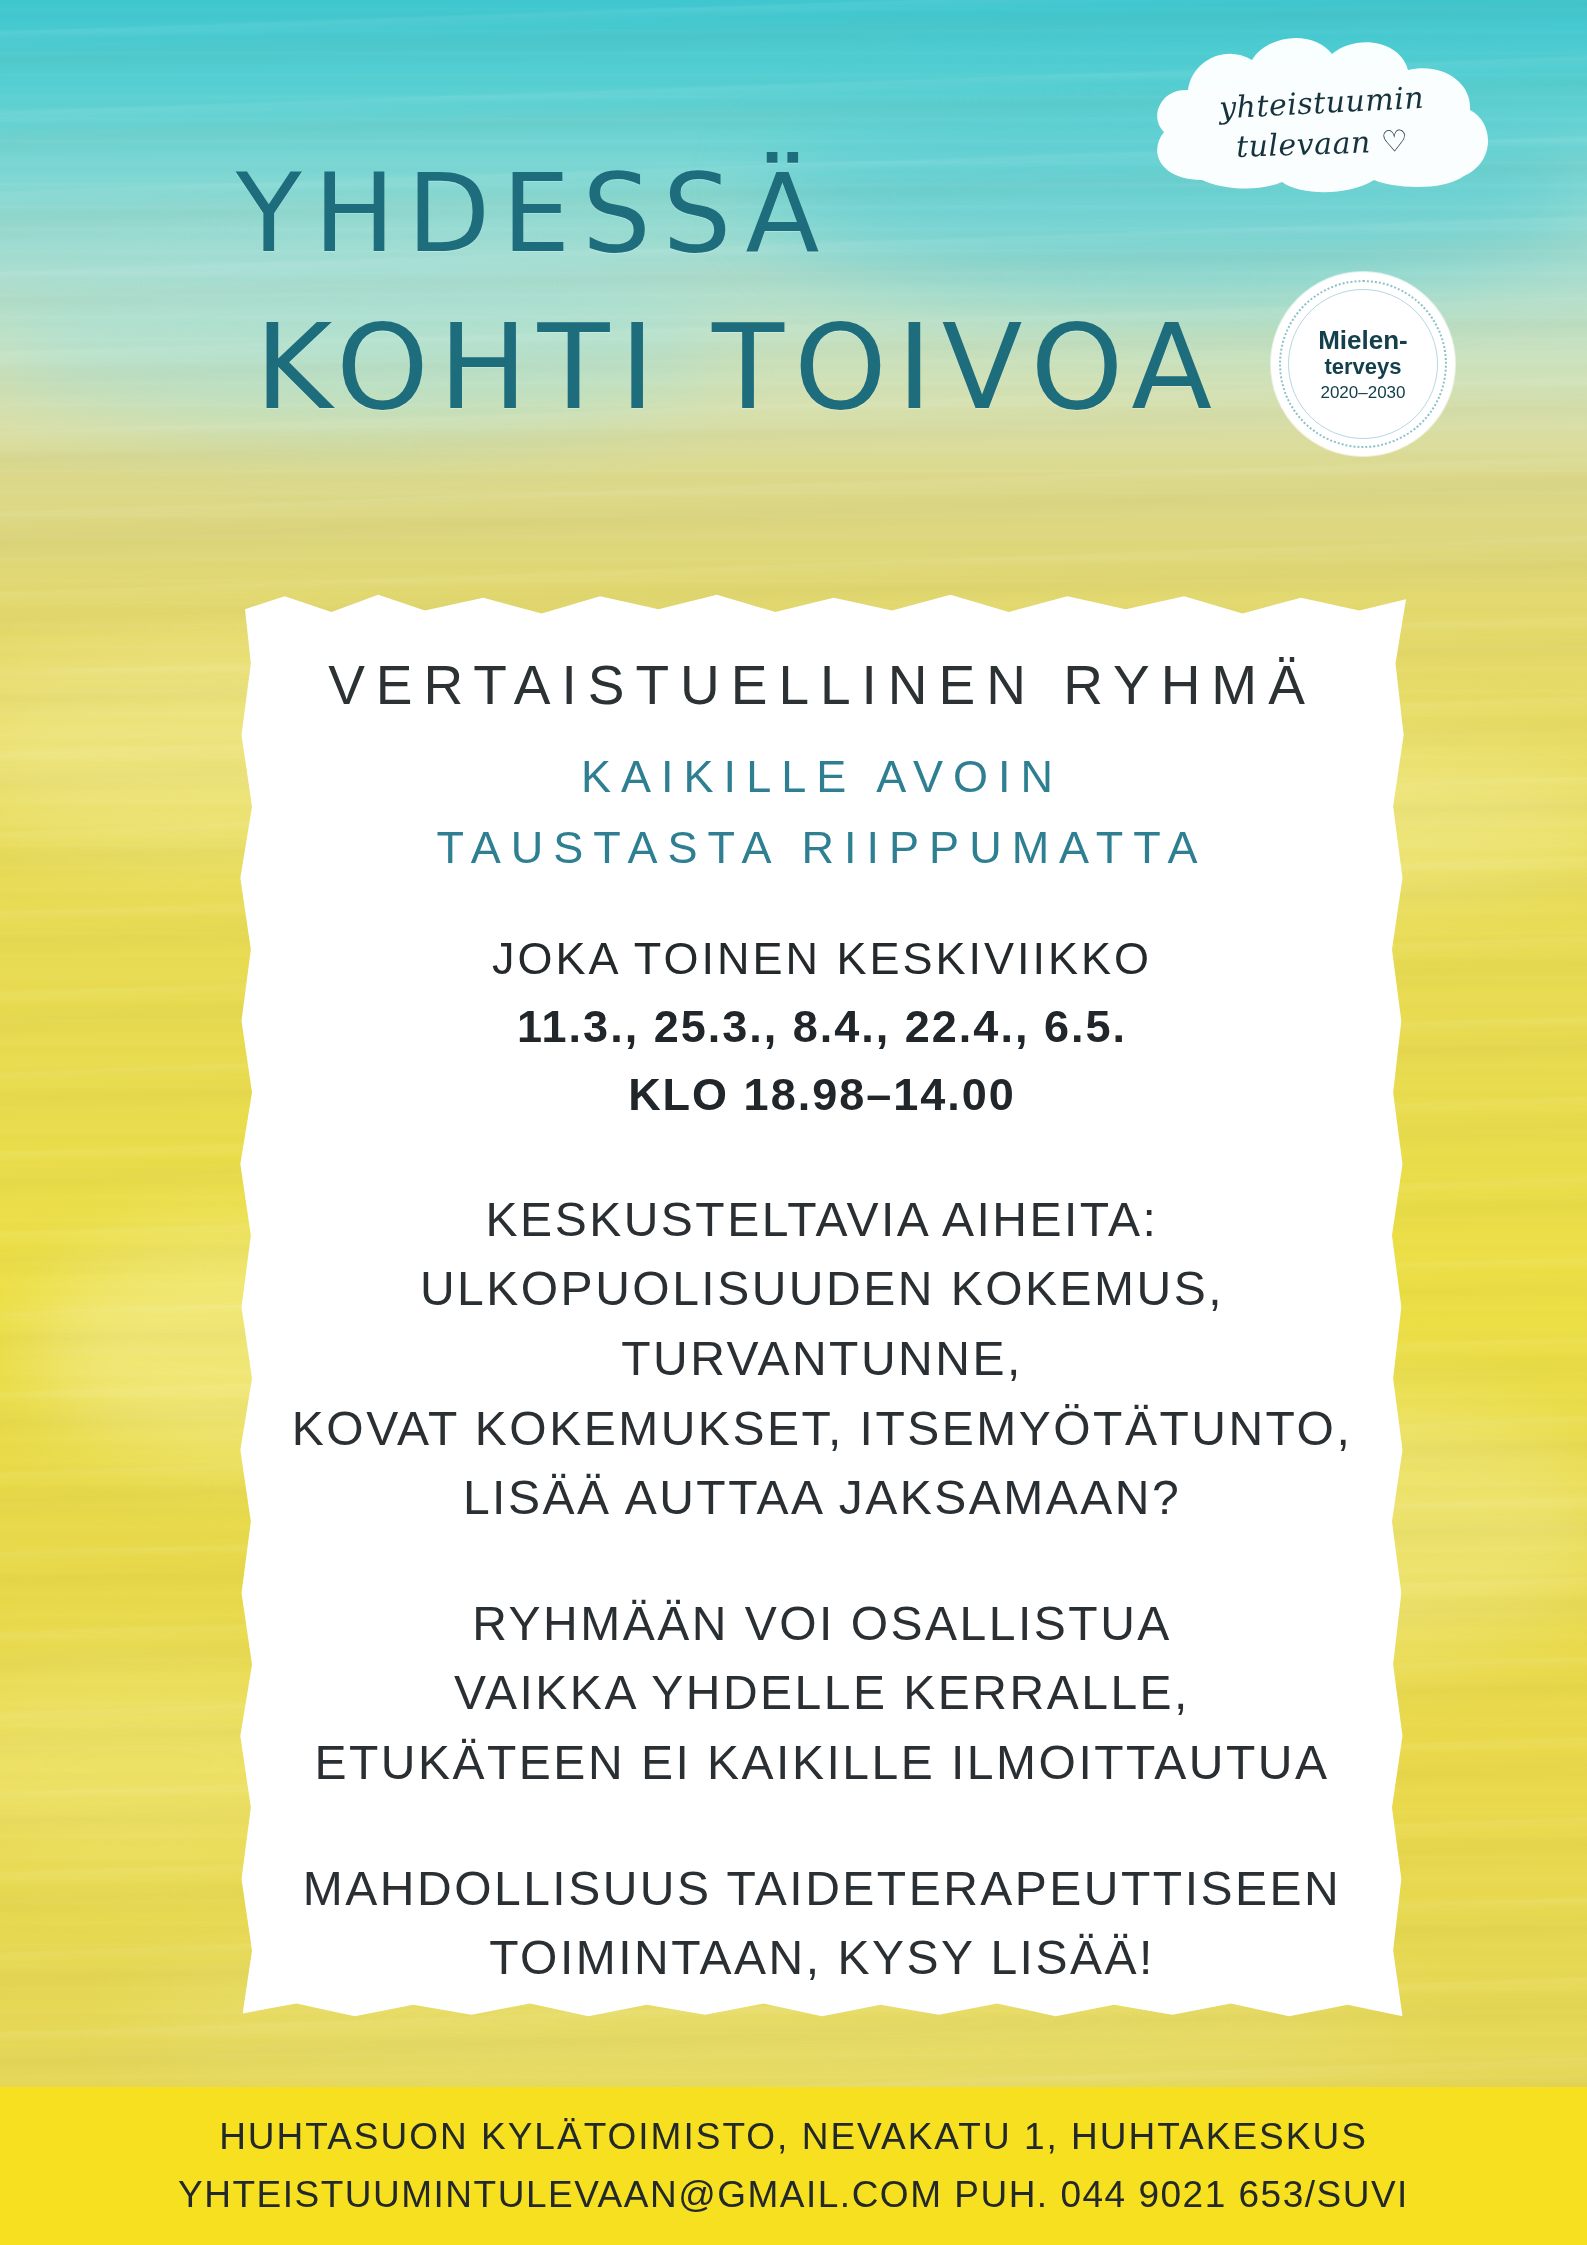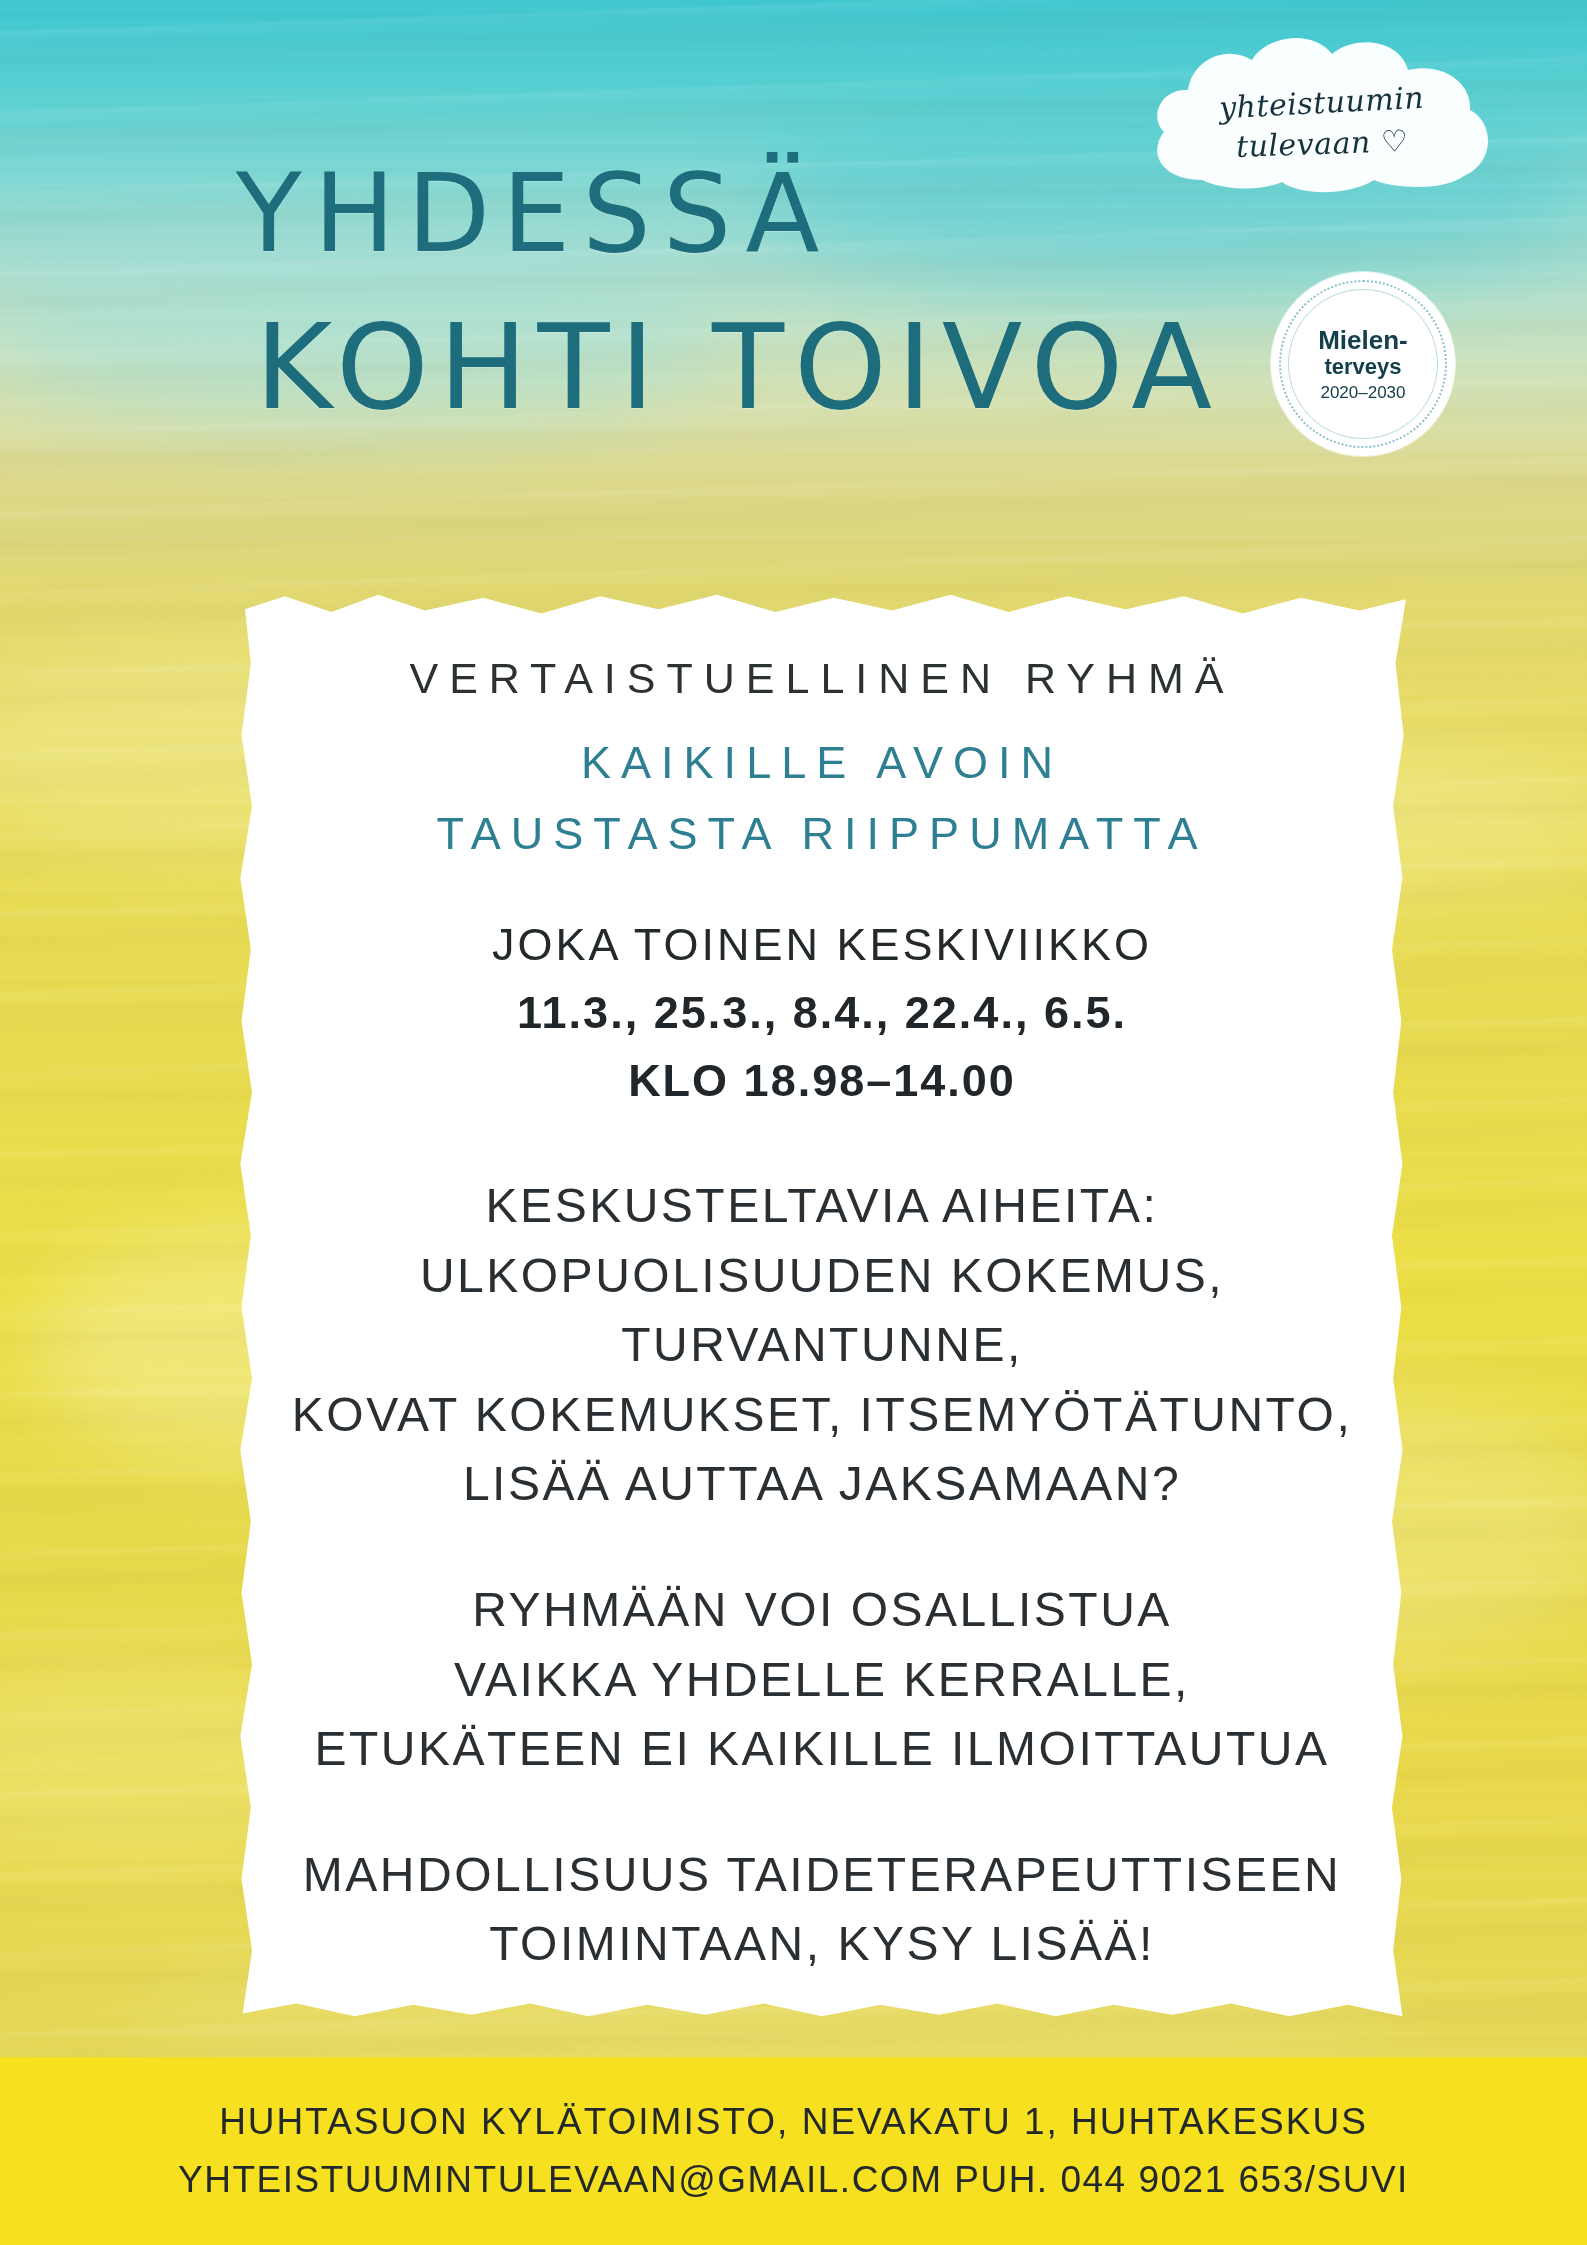--- a/index.html
+++ b/index.html
@@ -228,21 +228,21 @@
   .paper-content {
     position: absolute;
     left: 0; top: 0; width: 100%; height: 100%;
     padding: 62px 40px 0 40px;
     box-sizing: border-box;
     text-align: center;
     color: #262b2e;
     z-index: 5;
   }
   .h1 {
-    font-size: 43px;
+    font-size: 55px;
     letter-spacing: 11px;
     font-weight: 400;
     color: #2c3134;
     line-height: 1.15;
   }
   .h2 {
     font-size: 45px;
     letter-spacing: 10px;
     color: #2e7f92;
     font-weight: 400;
@@ -278,21 +278,21 @@
     line-height: 1.45;
     color: #2a2f33;
     font-weight: 400;
   }
   .body-block .row { display: block; }
 
   
   .footer {
     position: absolute;
     left: 0; bottom: 0; width: 100%;
-    height: 188px;
+    height: 158px;
     background: #f6e01f;
     z-index: 7;
     display: flex;
     flex-direction: column;
     align-items: center;
     justify-content: center;
     color: #23282b;
   }
   .footer .f1 {
     font-size: 37px;

